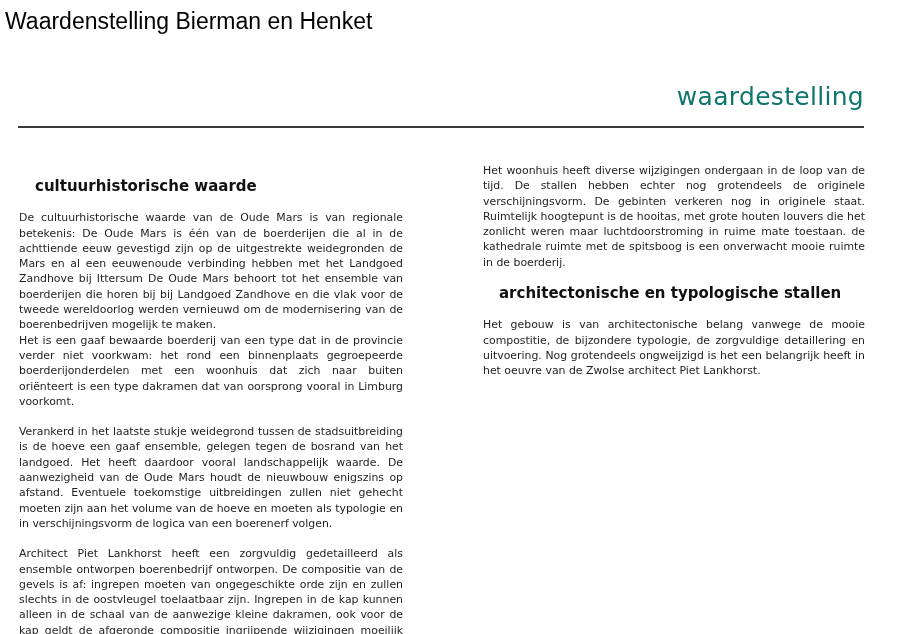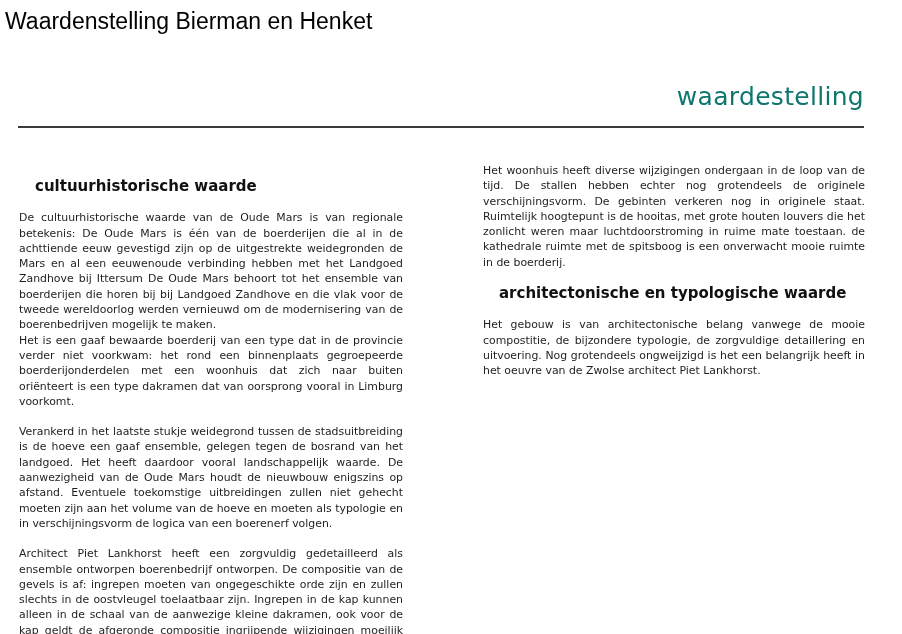--- a/index.html
+++ b/index.html
@@ -34,16 +34,16 @@
   <div class="block">
     <p>Architect Piet Lankhorst heeft een zorgvuldig gedetailleerd als ensemble ontworpen boerenbedrijf ontworpen. De compositie van de gevels is af: ingrepen moeten van ongegeschikte orde zijn en zullen slechts in de oostvleugel toelaatbaar zijn.  Ingrepen in de kap kunnen alleen in de schaal van de aanwezige kleine dakramen, ook voor de kap geldt de afgeronde compositie ingrijpende wijzigingen moeilijk toelaat.</p>
   </div>
 </div>
 
 <div class="col col-right">
   <div class="block">
     <p>Het woonhuis heeft diverse wijzigingen ondergaan in de loop van de tijd. De stallen hebben echter nog grotendeels de originele verschijningsvorm. De gebinten verkeren nog in originele staat. Ruimtelijk hoogtepunt is de hooitas, met grote houten louvers die het zonlicht weren maar luchtdoorstroming in ruime mate toestaan. de kathedrale ruimte met de spitsboog is een onverwacht mooie ruimte in de boerderij.</p>
   </div>
   <div class="block">
-    <h3>architectonische en typologische waarde</h3>
+    <h3>architectonische en typologische stallen</h3>
     <p>Het gebouw is van architectonische belang vanwege de mooie compostitie, de bijzondere typologie, de zorgvuldige detaillering en uitvoering. Nog grotendeels ongweijzigd is het een belangrijk heeft in het oeuvre van de Zwolse architect Piet Lankhorst.</p>
   </div>
 </div>
 
 </body></html>

